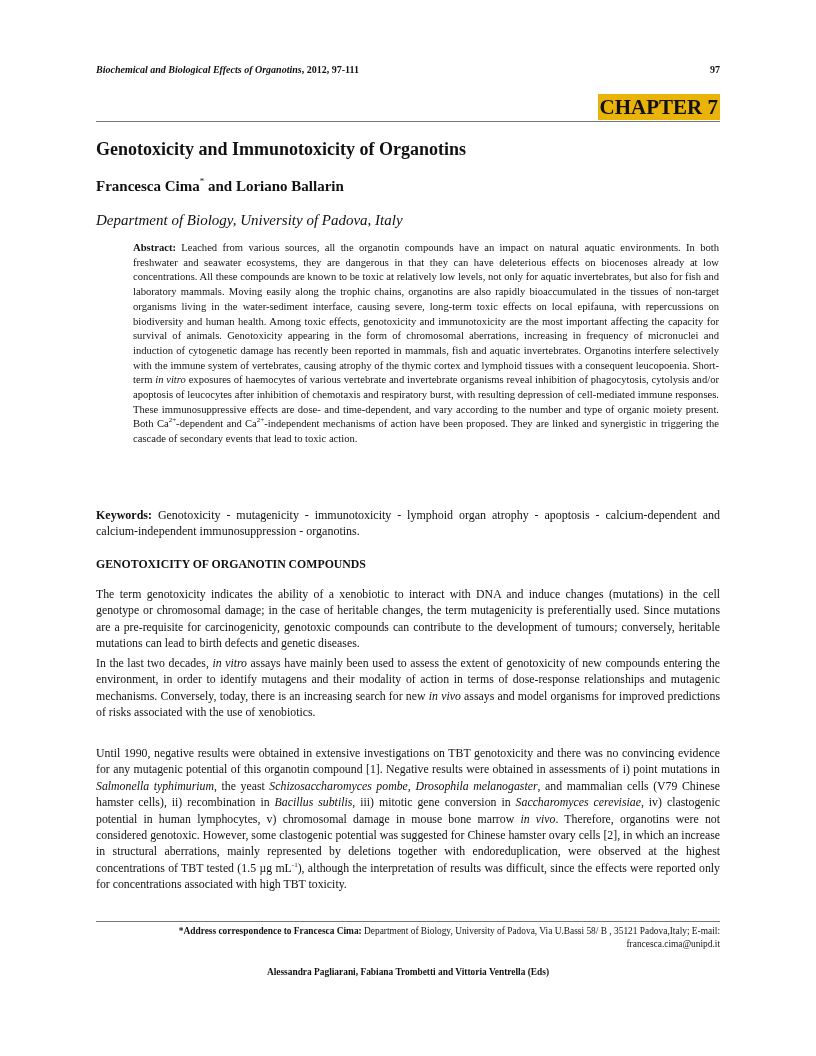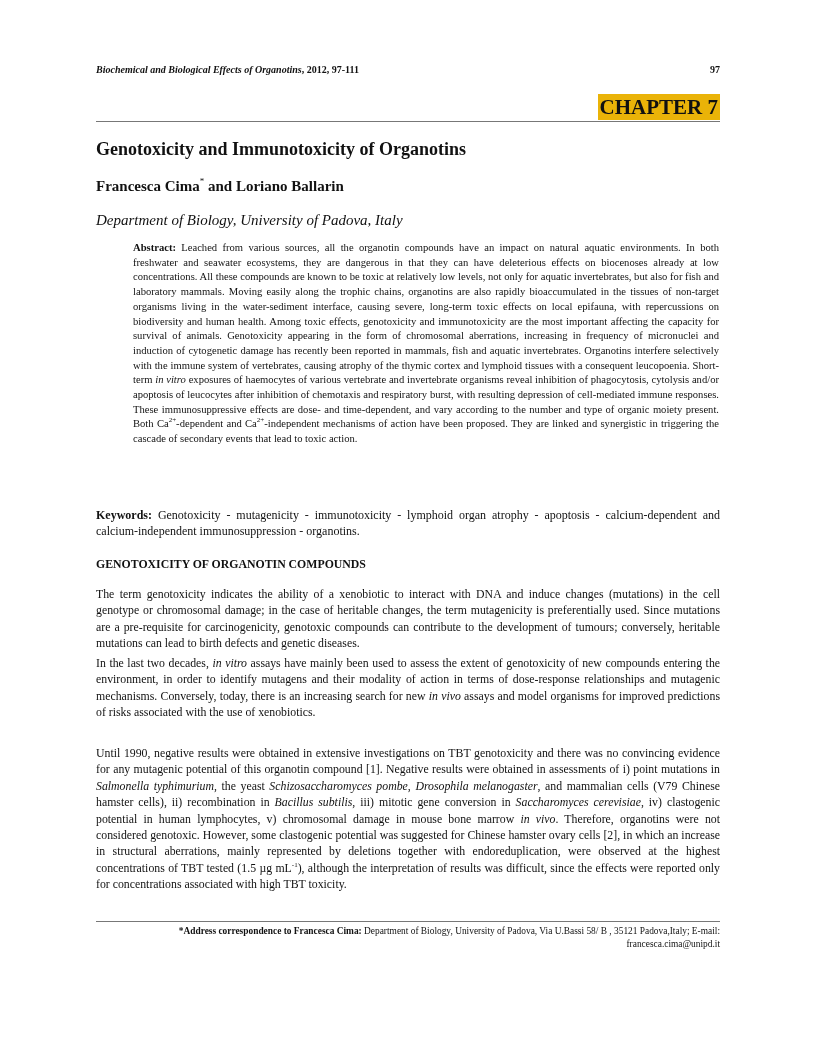--- a/index.html
+++ b/index.html
@@ -95,13 +95,14 @@
 <div class="para p1">The term genotoxicity indicates the ability of a xenobiotic to interact with DNA and induce changes (mutations) in the cell genotype or chromosomal damage; in the case of heritable changes, the term mutagenicity is preferentially used. Since mutations are a pre-requisite for carcinogenicity, genotoxic compounds can contribute to the development of tumours; conversely, heritable mutations can lead to birth defects and genetic diseases.</div>
 
 <div class="para p2"><span>In the last two decades, </span><i>in vitro</i><span> assays have mainly been used to assess the extent of genotoxicity of new compounds entering the environment, in order to identify mutagens and their modality of action in terms of dose-response relationships and mutagenic mechanisms. Conversely, today, there is an increasing search for new </span><i>in vivo</i><span> assays and model organisms for improved predictions of risks associated with the use of xenobiotics.</span></div>
 
 <div class="para p3"><span>Until 1990, negative results were obtained in extensive investigations on TBT genotoxicity and there was no convincing evidence for any mutagenic potential of this organotin compound [1]. Negative results were obtained in assessments of i) point mutations in </span><i>Salmonella typhimurium</i><span>, the yeast </span><i>Schizosaccharomyces pombe</i><span>, </span><i>Drosophila melanogaster</i><span>, and mammalian cells (V79 Chinese hamster cells), ii) recombination in </span><i>Bacillus subtilis</i><span>, iii) mitotic gene conversion in </span><i>Saccharomyces cerevisiae</i><span>, iv) clastogenic potential in human lymphocytes, v) chromosomal damage in mouse bone marrow </span><i>in vivo</i><span>. Therefore, organotins were not considered genotoxic. However, some clastogenic potential was suggested for Chinese hamster ovary cells [2], in which an increase in structural aberrations, mainly represented by deletions together with endoreduplication, were observed at the highest concentrations of TBT tested (1.5 µg mL</span><sup class="sm">-1</sup><span>), although the interpretation of results was difficult, since the effects were reported only for concentrations associated with high TBT toxicity.</span></div>
 
 <div class="rule-bottom"></div>
 <div class="footnote"><b>*Address correspondence to Francesca Cima:</b><span> Department of Biology, University of Padova, Via U.Bassi 58/ B , 35121 Padova,Italy; E-mail: francesca.cima@unipd.it</span></div>
 
 <div class="credits">
+  <div>Alessandra Pagliarani, Fabiana Trombetti and Vittoria Ventrella (Eds)</div>
 </div>
 
 </body></html>

